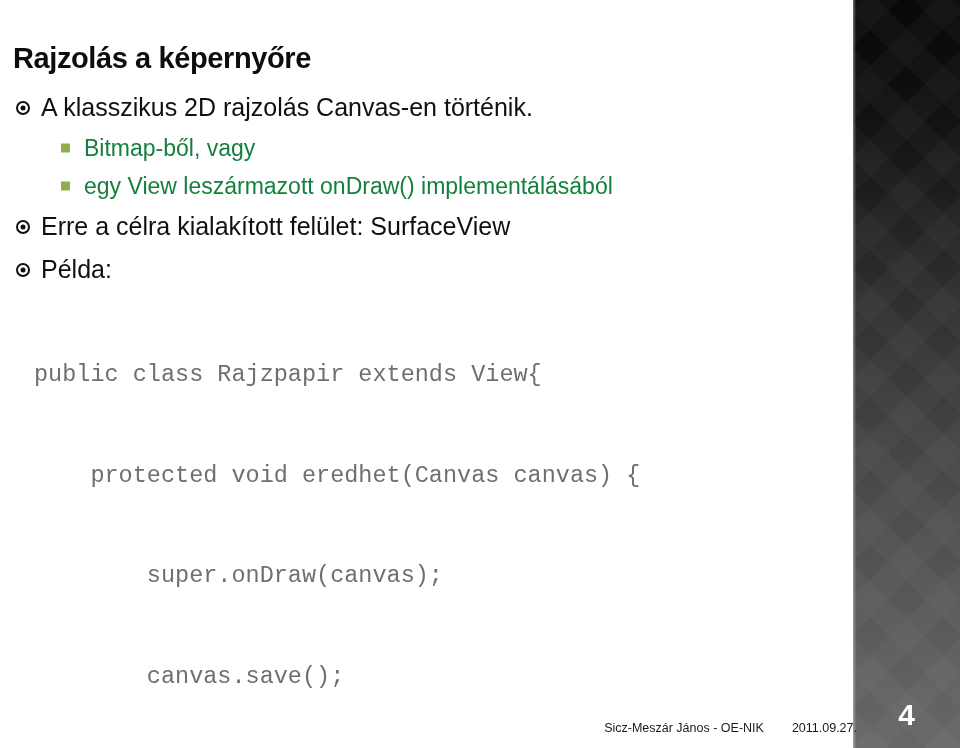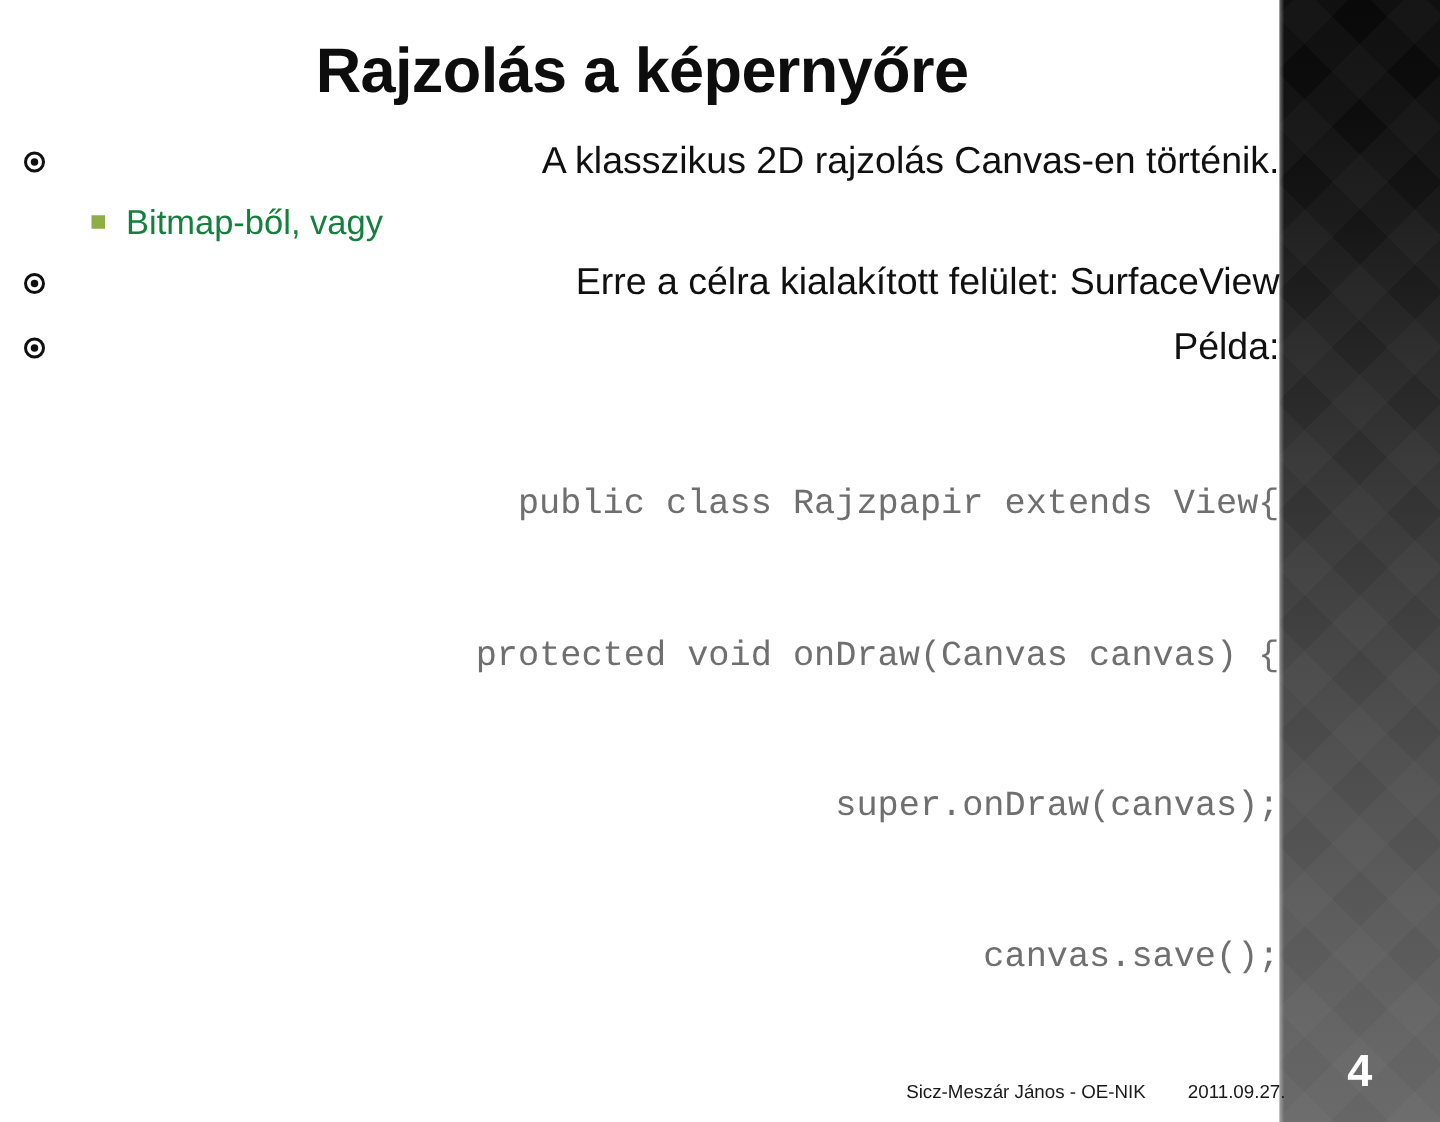--- a/index.html
+++ b/index.html
@@ -76,48 +76,46 @@
     font-weight: bold;
     font-family: "Liberation Sans", sans-serif;
     letter-spacing: 0px;
     line-height: 36px;
   }
 
   
   .title {
     position: absolute;
     left: 13px;
-    top: 21px;
+    top: 32px;
     width: 830px;
-    font-size: 42px;
+    font-size: 29px;
     font-weight: bold;
     color: #0d0d0d;
     letter-spacing: -0.4px;
     line-height: 52px;
     white-space: nowrap;
-    text-align: center;
   }
 
   
   .content {
     position: absolute;
     left: 0;
     top: 86px;
     width: 853px;
   }
 
   .bullet-l1 {
     position: relative;
     display: block;
     padding-left: 41px;
     font-size: 25px;
     color: #101010;
     line-height: 43px;
     white-space: nowrap;
-    text-align: right;
   }
   .bullet-l1 .marker {
     position: absolute;
     left: 16px;
     top: 50%;
     transform: translateY(-50%);
     width: 14px;
     height: 14px;
     border-radius: 50%;
     border: 2px solid #101010;
@@ -161,21 +159,20 @@
     font-family: "Liberation Mono", "DejaVu Sans Mono", monospace;
     font-size: 23.5px;
     line-height: 33.5px;
     color: #6f6f6f;
     white-space: pre;
   }
   .code-line {
     display: block;
     padding-left: 34px;
     white-space: pre;
-    text-align: right;
   }
 
   
   .footer {
     position: absolute;
     left: 0;
     top: 719px;
     width: 867px;
     text-align: right;
     padding-right: 10px;
@@ -207,34 +204,38 @@
       <span class="marker"></span>
       <span>A klasszikus 2D rajzolás Canvas-en történik.</span>
     </div>
 
 
     <div class="bullet-l2">
       <span class="marker"></span>
       <span>Bitmap-ből, vagy</span>
     </div>
 
+    <div class="bullet-l2">
+      <span class="marker"></span>
+      <span>egy View leszármazott onDraw() implementálásából</span>
+    </div>
 
     <div class="bullet-l1">
       <span class="marker"></span>
       <span>Erre a célra kialakított felület: SurfaceView</span>
     </div>
 
     <div class="bullet-l1">
       <span class="marker"></span>
       <span>Példa:</span>
     </div>
 
     <div class="code">
       <span class="code-line">public class Rajzpapir extends View{</span>
-      <span class="code-line">    protected void onDraw(Canvas canvas) {</span>
+      <span class="code-line">    protected void eredhet(Canvas canvas) {</span>
       <span class="code-line">        super.onDraw(canvas);</span>
       <span class="code-line">        canvas.save();</span>
       
       
       
       
       
       
     </div>
 

